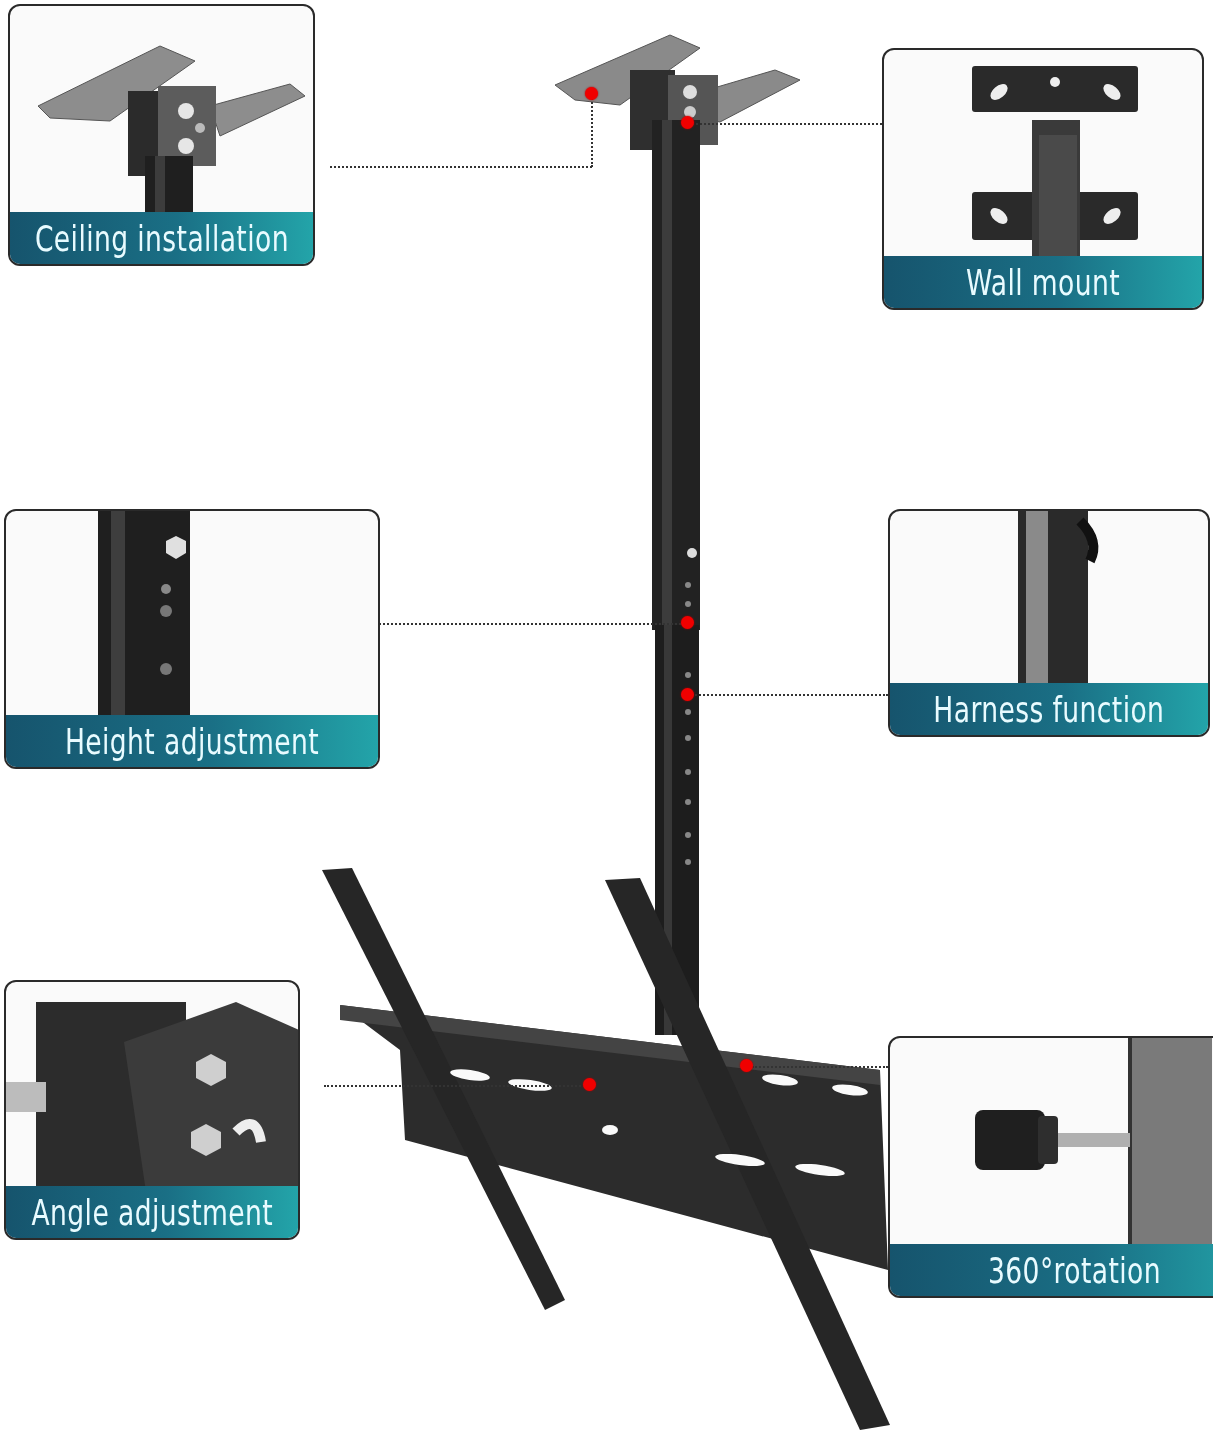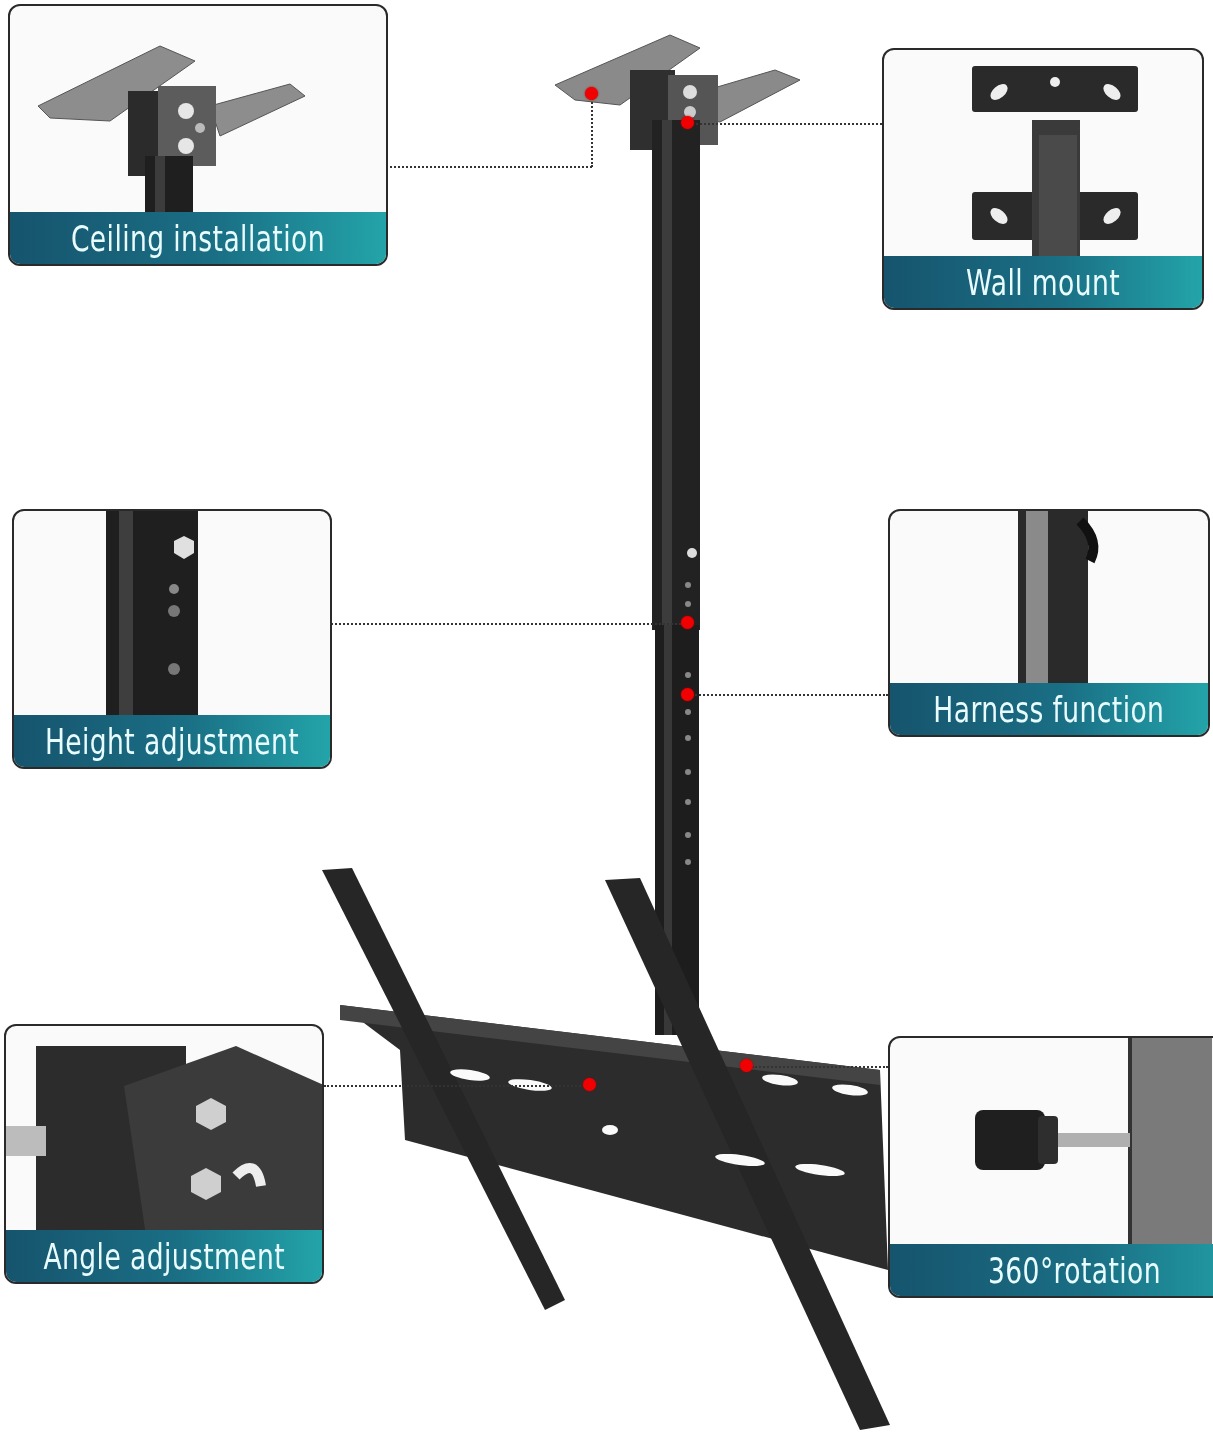--- a/index.html
+++ b/index.html
@@ -76,21 +76,21 @@
 
 <div class="hline" style="left:692px; top:694px; width:196px;"></div>
 <div class="dot" style="left:681px; top:688px;"></div>
 
 <div class="hline" style="left:324px; top:1085px; width:264px;"></div>
 <div class="dot" style="left:583px; top:1078px;"></div>
 
 <div class="hline" style="left:752px; top:1066px; width:136px;"></div>
 <div class="dot" style="left:740px; top:1059px;"></div>
 
-<div class="panel" style="left:8px; top:4px; width:380px; height:262px;text-decoration:underline;">
+<div class="panel" style="left:8px; top:4px; width:307px; height:262px;text-decoration:underline;">
   <svg class="art" width="322" height="210">
     <polygon points="28,100 150,40 185,55 100,115 40,112" fill="#8d8d8d" stroke="#555"></polygon>
     <polygon points="200,100 280,78 295,90 210,130" fill="#8d8d8d" stroke="#555"></polygon>
     <rect x="118" y="85" width="40" height="85" fill="#2b2b2b"></rect>
     <rect x="148" y="80" width="58" height="80" fill="#5c5c5c"></rect>
     <circle cx="176" cy="105" r="8" fill="#e6e6e6"></circle>
     <circle cx="176" cy="140" r="8" fill="#e6e6e6"></circle>
     <circle cx="190" cy="122" r="5" fill="#bbb"></circle>
     <rect x="135" y="150" width="48" height="60" fill="#1f1f1f"></rect>
     <rect x="145" y="150" width="10" height="60" fill="#3c3c3c"></rect>
@@ -110,21 +110,21 @@
     <ellipse cx="228" cy="166" rx="10" ry="6" fill="#eee" transform="rotate(-40 228 166)"></ellipse>
     <circle cx="171" cy="32" r="5" fill="#eee"></circle>
     <rect x="148" y="70" width="48" height="140" fill="#3a3a3a"></rect>
     <rect x="155" y="85" width="38" height="125" fill="#4a4a4a"></rect>
   </svg>
   <div class="label">
       <span>Wall mount</span>
     </div>
 </div>
 
-<div class="panel" style="left:12px; top:509px; width:320px; height:260px;">
+<div class="panel" style="left:4px; top:509px; width:376px; height:260px;">
   <svg class="art" width="320" height="210">
     <rect x="92" y="0" width="92" height="210" fill="#1f1f1f"></rect>
     <rect x="105" y="0" width="14" height="210" fill="#3e3e3e"></rect>
     <polygon points="160,30 170,25 180,30 180,42 170,48 160,42" fill="#e0e0e0"></polygon>
     <circle cx="160" cy="78" r="5" fill="#888"></circle>
     <circle cx="160" cy="100" r="6" fill="#777"></circle>
     <circle cx="160" cy="158" r="6" fill="#777"></circle>
   </svg>
   <div class="label">
       <span>Height adjustment</span>
@@ -135,21 +135,21 @@
   <svg class="art" width="322" height="210">
     <rect x="128" y="0" width="70" height="210" fill="#2a2a2a"></rect>
     <rect x="136" y="0" width="22" height="210" fill="#8a8a8a"></rect>
     <path d="M190,10 Q210,30 200,50" stroke="#111" stroke-width="10" fill="none"></path>
   </svg>
   <div class="label">
       <span>Harness function</span>
     </div>
 </div>
 
-<div class="panel" style="left:4px; top:1024px; width:320px; height:260px;">
+<div class="panel" style="left:4px; top:980px; width:296px; height:260px;">
   <svg class="art" width="320" height="210">
     <rect x="30" y="20" width="150" height="190" fill="#2c2c2c"></rect>
     <rect x="0" y="100" width="40" height="30" fill="#bcbcbc"></rect>
     <polygon points="118,60 230,20 320,60 320,210 140,210" fill="#3b3b3b"></polygon>
     <polygon points="190,80 205,72 220,80 220,96 205,104 190,96" fill="#cfcfcf"></polygon>
     <polygon points="185,150 200,142 215,150 215,166 200,174 185,166" fill="#cfcfcf"></polygon>
     <path d="M230,150 Q250,130 255,160" stroke="#eee" stroke-width="10" fill="none"></path>
   </svg>
   <div class="label">
       <span>Angle adjustment</span>

